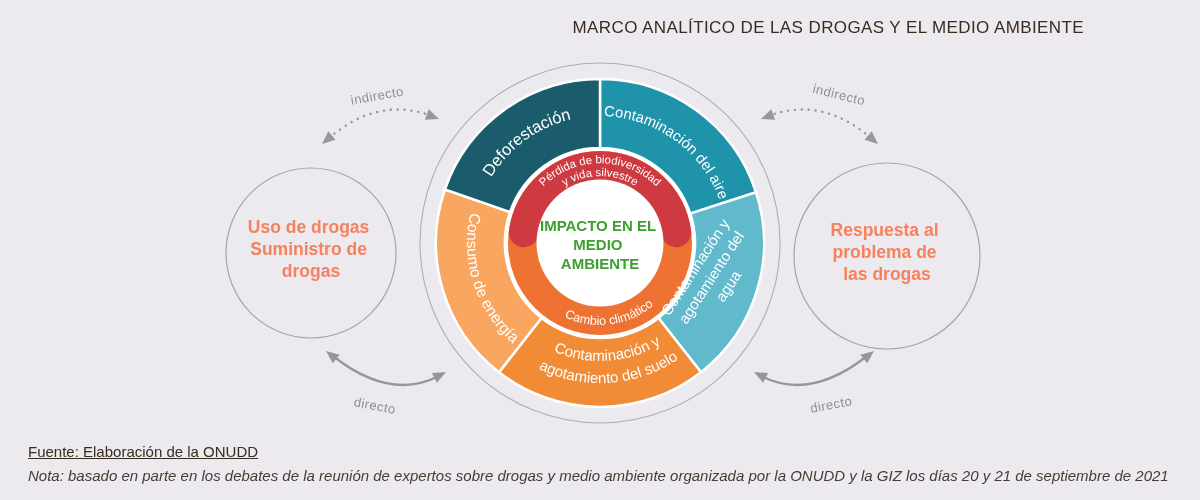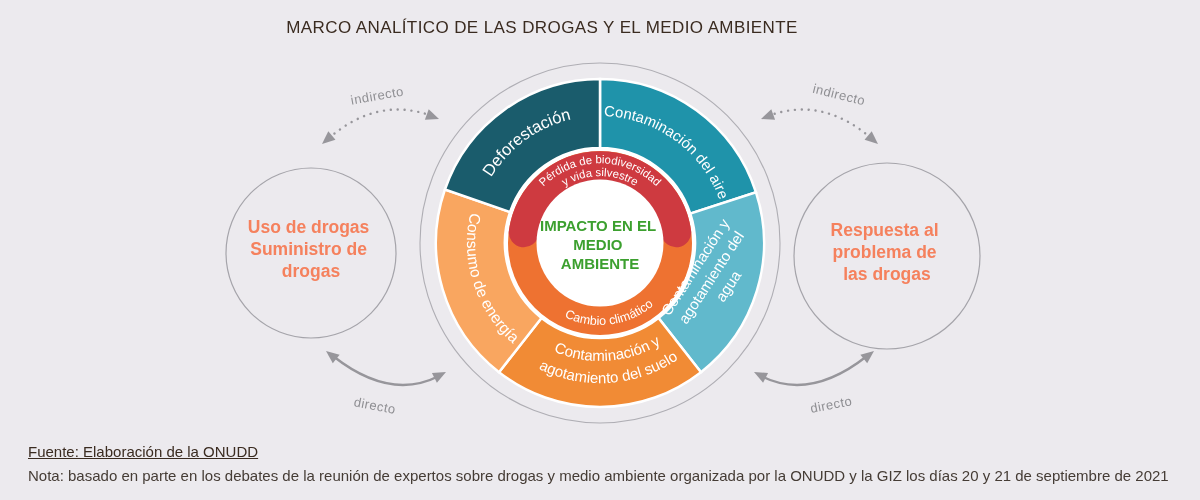--- a/index.html
+++ b/index.html
@@ -3,30 +3,30 @@
 <meta charset="utf-8">
 <style>
   html,body{margin:0;padding:0;}
   body{
     width:1200px;height:500px;position:relative;overflow:hidden;
     background:#ECEAEE;
     font-family:"Liberation Sans", sans-serif;
   }
   .title{
     position:absolute;top:18px;left:0;width:1084px;
-    text-align:center;font-size:17px;letter-spacing:.4px;
+    text-align:right;font-size:17px;letter-spacing:.4px;
     color:#3A2B20;font-weight:500;
   }
   .diagram{position:absolute;top:0;left:0;}
   .footer-source{
     position:absolute;left:28px;top:443px;font-size:15px;color:#3A2B20;text-decoration:underline;
   }
   .footer-note{
     position:absolute;left:28px;top:467px;font-size:15px;color:#453C35;
-    width:1150px;
+    font-style:italic;width:1150px;
   }
   .seg-label{fill:#FFFFFF;}
   .connector-label{fill:#8F8F93;font-size:13px;letter-spacing:.5px;}
 </style>
 </head>
 <body>
 
 <div class="title">MARCO ANALÍTICO DE LAS DROGAS Y EL MEDIO AMBIENTE</div>
 
 <svg class="diagram" width="1200" height="500" viewBox="0 0 1200 500">

